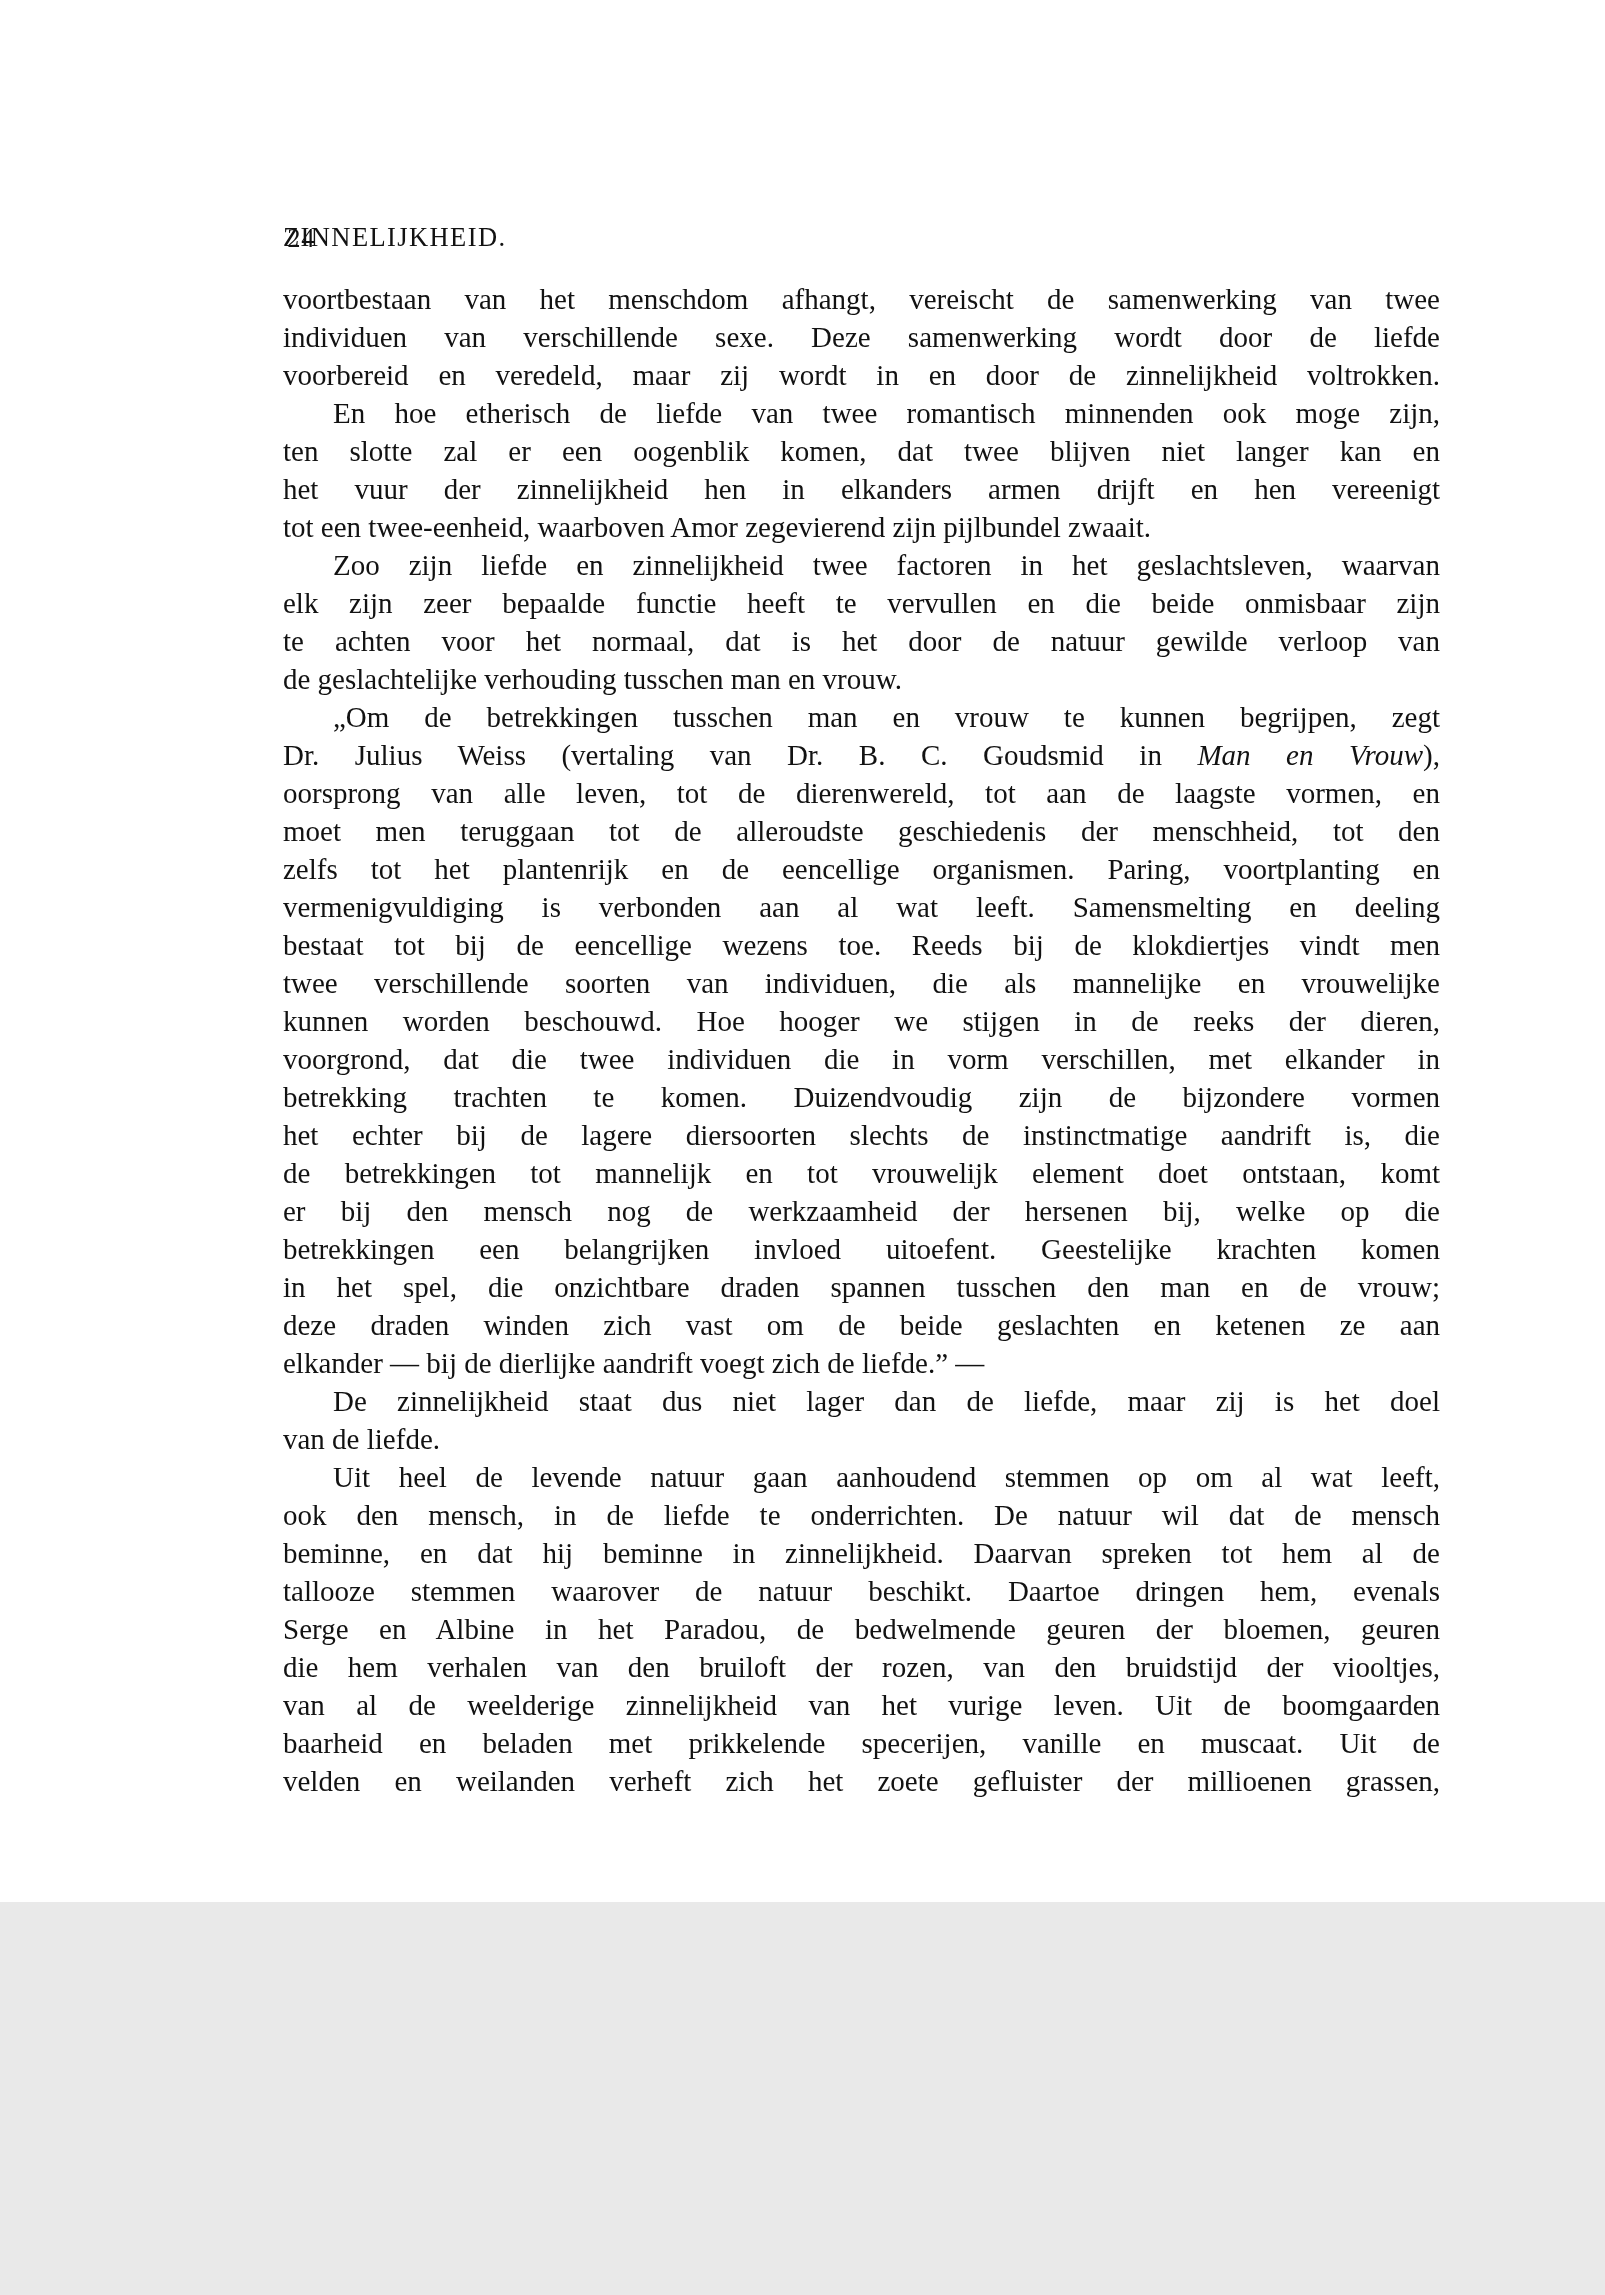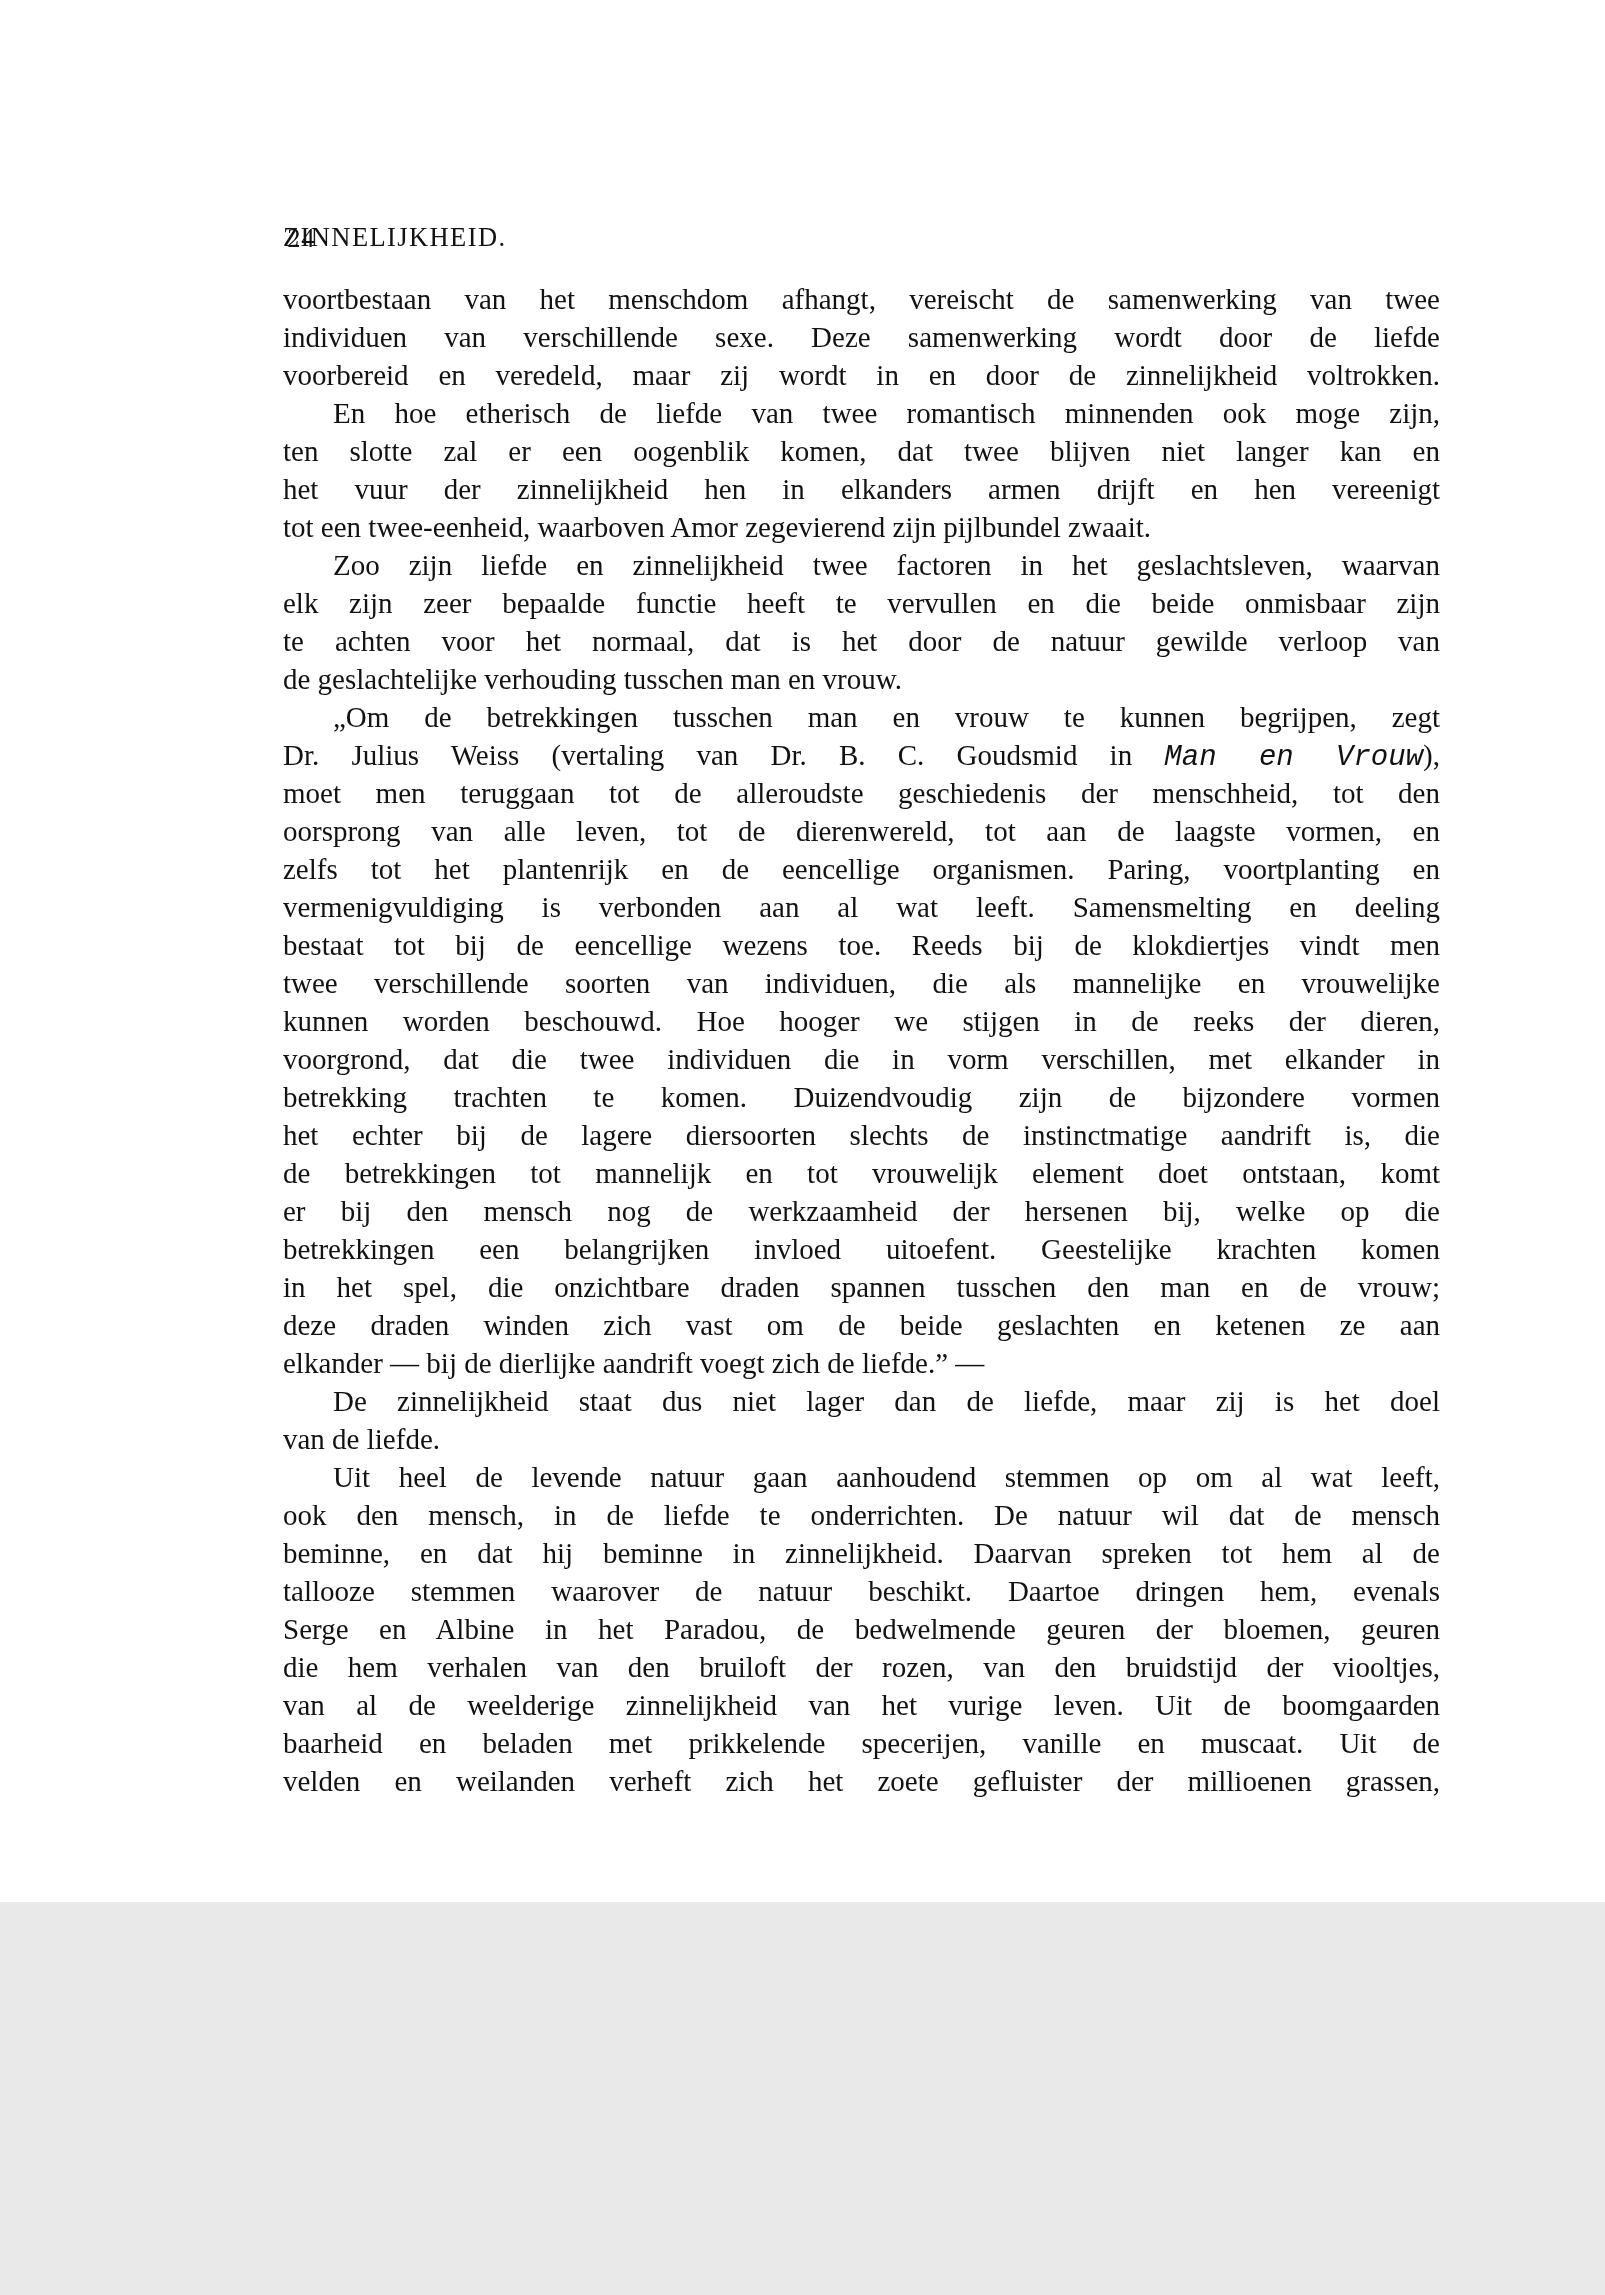--- a/index.html
+++ b/index.html
@@ -50,21 +50,21 @@
   .line {
     height: 38px;
     line-height: 38px;
     font-size: 29px;
     text-align: justify;
     text-align-last: justify;
     white-space: normal;
   }
   .line.indent { padding-left: 50px; }
   .line.ragged { text-align: center; text-align-last: left; }
-  .it { font-style: italic; font-family: Liberation Mono, monospace; }
+  .it { font-style: italic; }
   .speck {
     position: absolute;
     left: 133px;
     top: 2071px;
     width: 2.9px;
     height: 8.6px;
     background: #2a2a2a;
   }
 </style>
 </head>
@@ -82,22 +82,22 @@
       <div class="line indent">En hoe etherisch de liefde van twee romantisch minnenden ook moge zijn,</div>
       <div class="line">ten slotte zal er een oogenblik komen, dat twee blijven niet langer kan en</div>
       <div class="line">het vuur der zinnelijkheid hen in elkanders armen drijft en hen vereenigt</div>
       <div class="line ragged">tot een twee-eenheid, waarboven Amor zegevierend zijn pijlbundel zwaait.</div>
       <div class="line indent">Zoo zijn liefde en zinnelijkheid twee factoren in het geslachtsleven, waarvan</div>
       <div class="line">elk zijn zeer bepaalde functie heeft te vervullen en die beide onmisbaar zijn</div>
       <div class="line">te achten voor het normaal, dat is het door de natuur gewilde verloop van</div>
       <div class="line ragged">de geslachtelijke verhouding tusschen man en vrouw.</div>
       <div class="line indent">„Om de betrekkingen tusschen man en vrouw te kunnen begrijpen, zegt</div>
       <div class="line"><span>Dr. Julius Weiss (vertaling van Dr. B. C. Goudsmid in </span><span class="it">Man en Vrouw</span><span>),</span></div>
+      <div class="line">oorsprong van alle leven, tot de dierenwereld, tot aan de laagste vormen, en</div>
       <div class="line">moet men teruggaan tot de alleroudste geschiedenis der menschheid, tot den</div>
-      <div class="line">oorsprong van alle leven, tot de dierenwereld, tot aan de laagste vormen, en</div>
       <div class="line">zelfs tot het plantenrijk en de eencellige organismen. Paring, voortplanting en</div>
       <div class="line">vermenigvuldiging is verbonden aan al wat leeft. Samensmelting en deeling</div>
       <div class="line">bestaat tot bij de eencellige wezens toe. Reeds bij de klokdiertjes vindt men</div>
       <div class="line">twee verschillende soorten van individuen, die als mannelijke en vrouwelijke</div>
       <div class="line">kunnen worden beschouwd. Hoe hooger we stijgen in de reeks der dieren,</div>
       <div class="line">voorgrond, dat die twee individuen die in vorm verschillen, met elkander in</div>
       <div class="line">betrekking trachten te komen. Duizendvoudig zijn de bijzondere vormen</div>
       <div class="line">het echter bij de lagere diersoorten slechts de instinctmatige aandrift is, die</div>
       <div class="line">de betrekkingen tot mannelijk en tot vrouwelijk element doet ontstaan, komt</div>
       <div class="line">er bij den mensch nog de werkzaamheid der hersenen bij, welke op die</div>

